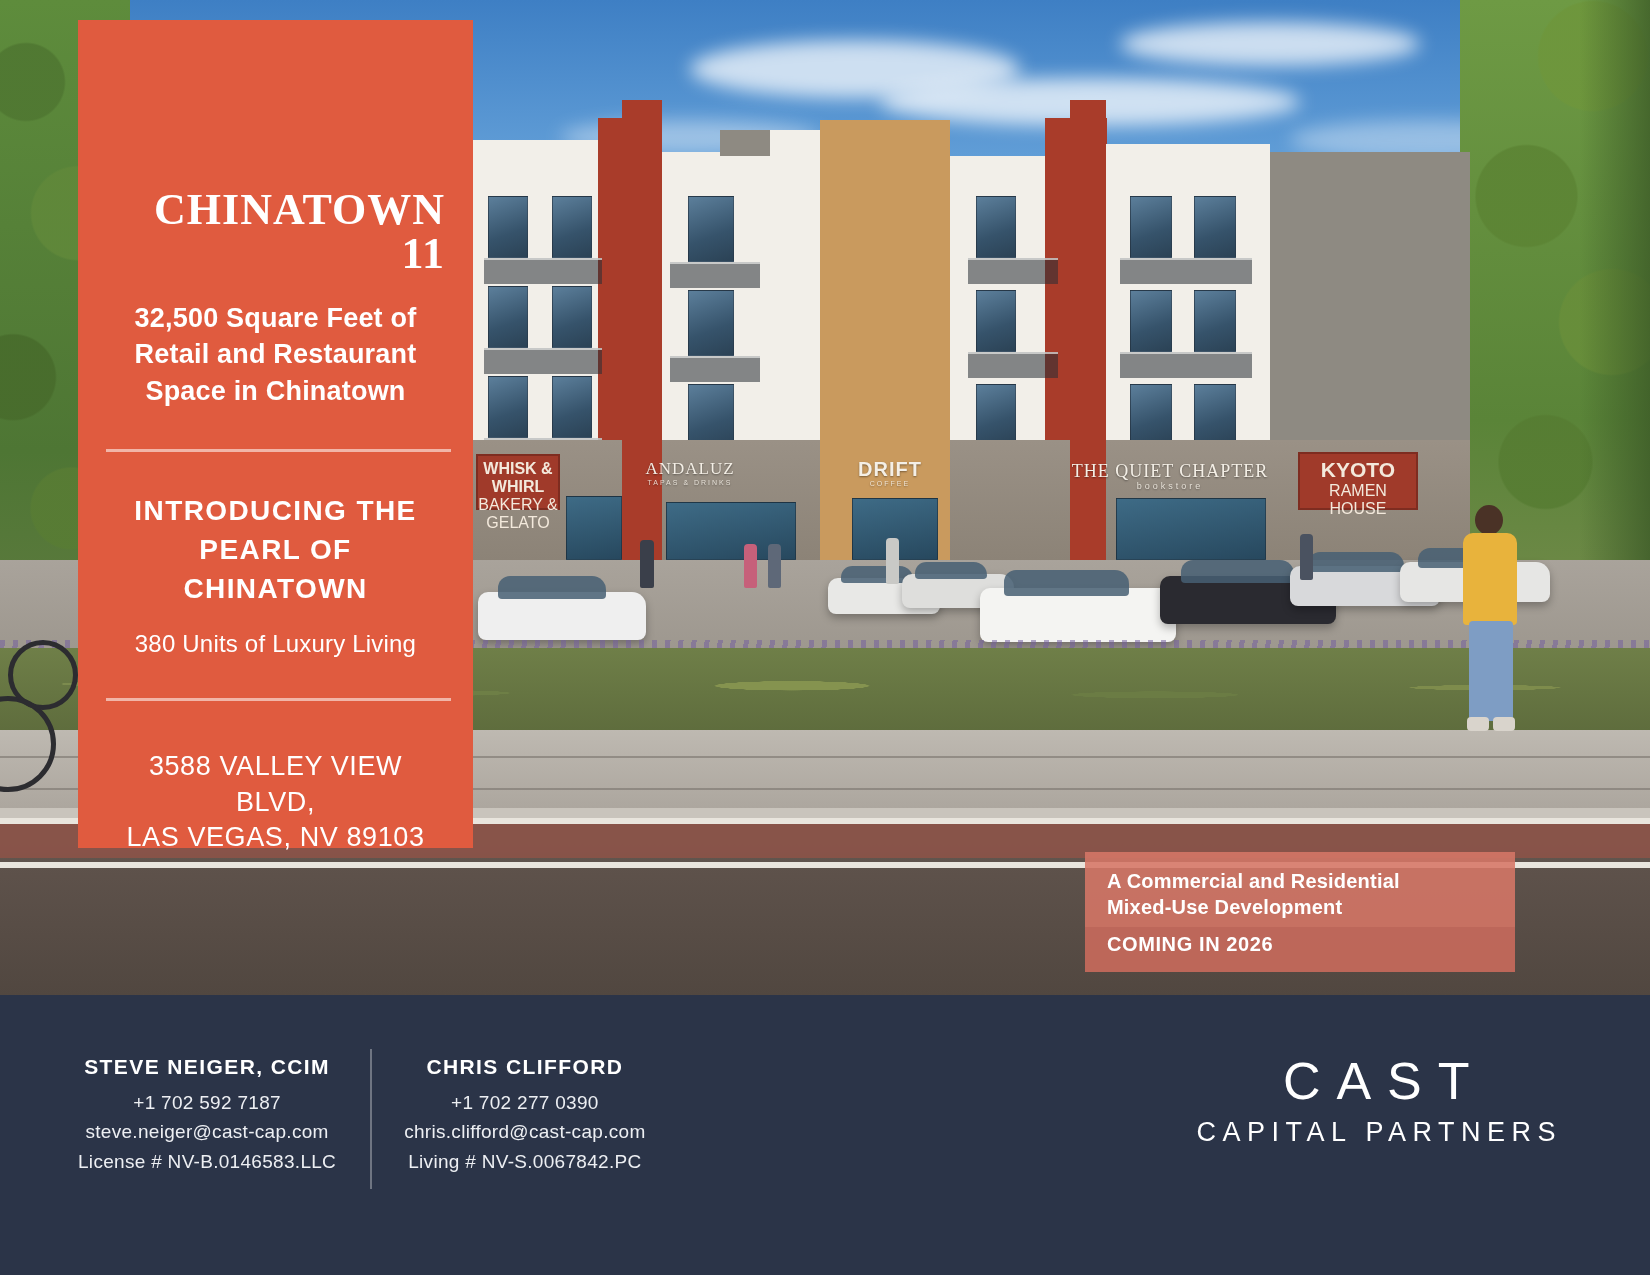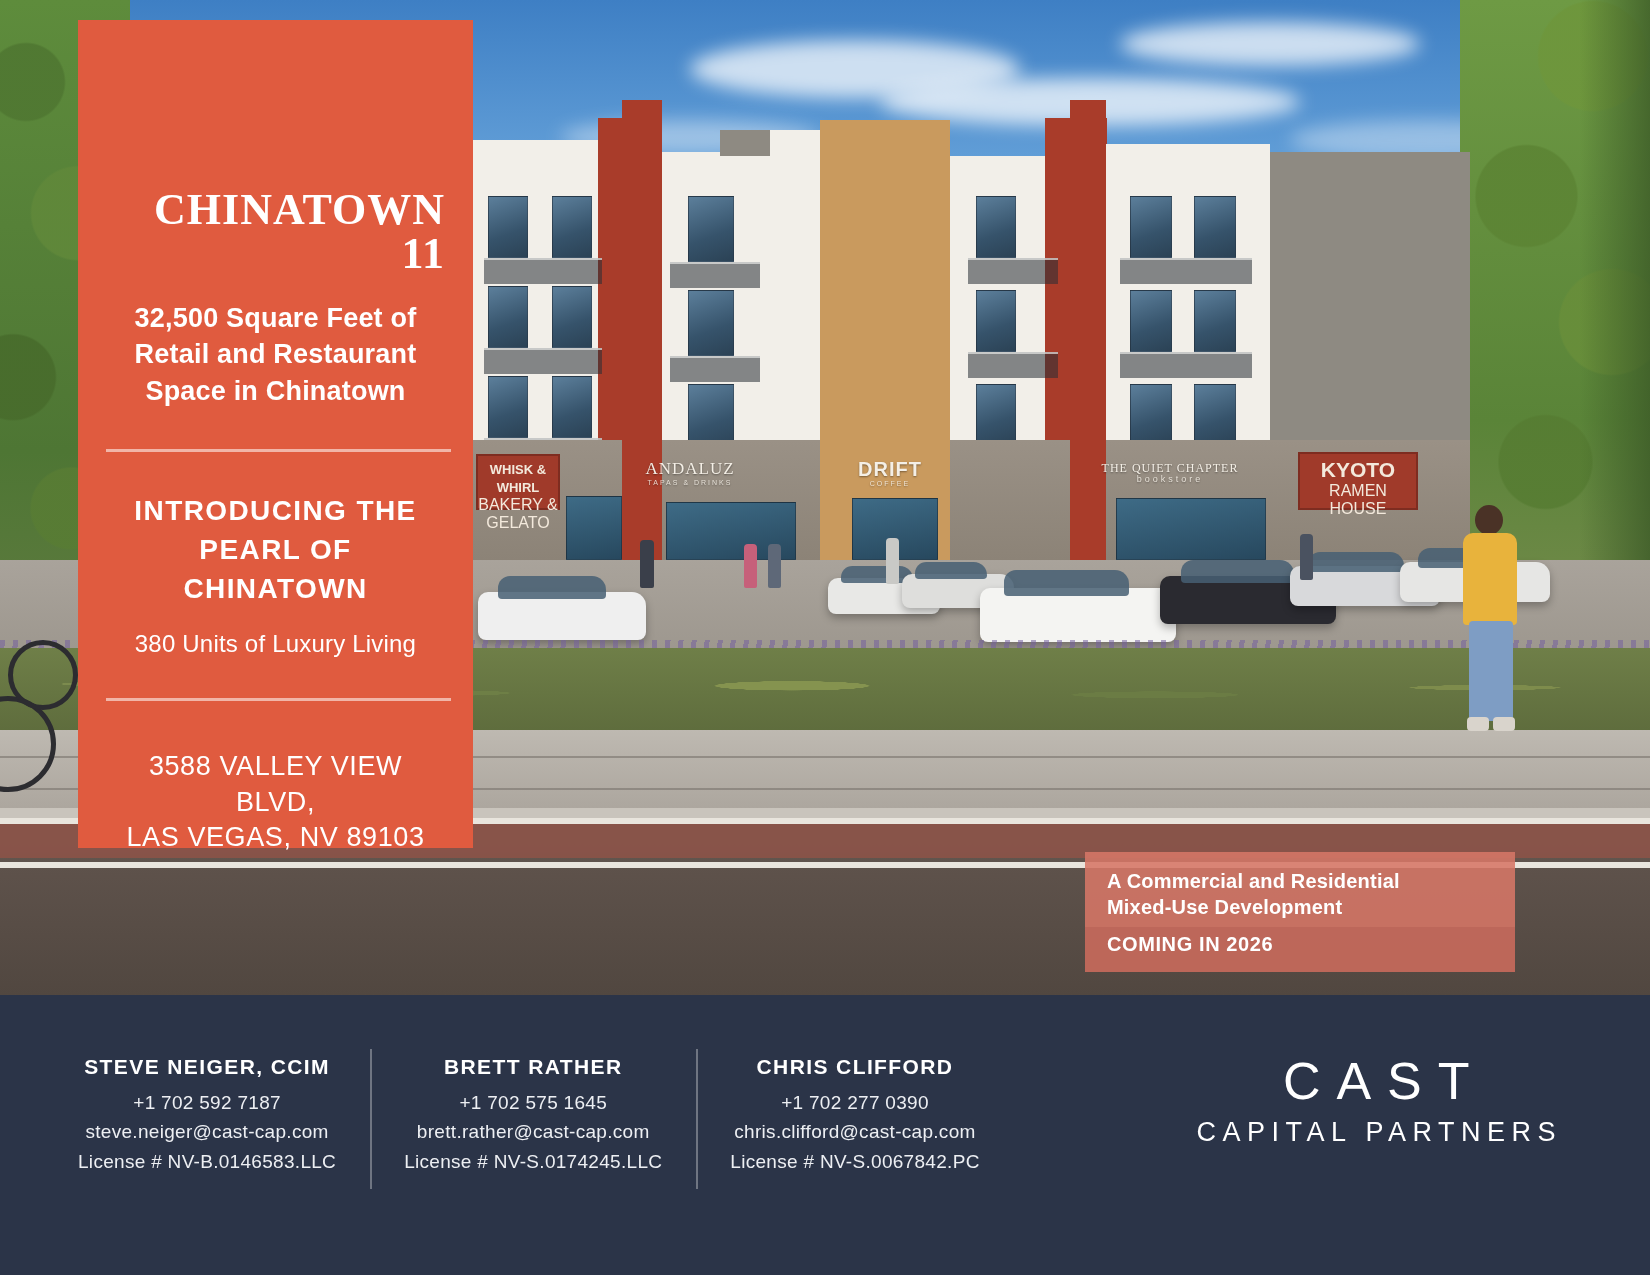--- a/index.html
+++ b/index.html
@@ -301,36 +301,36 @@
       <div class="balc" style="left:650px;top:252px;width:132px;height:26px;"></div>
       <div class="balc" style="left:650px;top:346px;width:132px;height:26px;"></div>
     </div>
 
     <div class="retail">
       <div class="bred" style="left:152px;top:-340px;width:40px;height:460px;"></div>
       <div class="btan" style="left:350px;top:-320px;width:130px;height:440px;"></div>
       <div class="bred" style="left:600px;top:-340px;width:36px;height:460px;"></div>
 
       <div class="sign-plate" style="left:6px;top:14px;width:84px;height:56px;">
-        <span class="nm" style="font-size:13px;font-weight:700;">WHISK &amp; WHIRL</span>
+        <span class="nm" style="font-size:16px;font-weight:700;">WHISK &amp; WHIRL</span>
         <span class="sub">BAKERY &amp; GELATO</span>
       </div>
 
       <div class="store-sign" style="left:150px;top:20px;width:140px;">
         <span class="nm" style="font-size:17px;">ANDALUZ</span>
         <span class="sub">TAPAS &amp; DRINKS</span>
       </div>
 
       <div class="store-sign" style="left:372px;top:18px;width:96px;">
         <span class="nm" style="font-size:20px;font-weight:700;font-family:'Liberation Sans',sans-serif;">DRIFT</span>
         <span class="sub">COFFEE</span>
       </div>
 
       <div class="store-sign" style="left:590px;top:22px;width:220px;">
-        <span class="nm" style="font-size:12px;">THE QUIET CHAPTER</span>
+        <span class="nm" style="font-size:18px;">THE QUIET CHAPTER</span>
         <span class="sub" style="font-size:9px;letter-spacing:3px;">bookstore</span>
       </div>
 
       <div class="sign-plate" style="left:828px;top:12px;width:120px;height:58px;">
         <span class="nm" style="font-size:21px;font-weight:700;">KYOTO</span>
         <span class="sub">RAMEN HOUSE</span>
       </div>
 
       <div class="glass" style="left:96px;top:56px;width:56px;height:64px;"></div>
       <div class="glass" style="left:196px;top:62px;width:130px;height:58px;"></div>
@@ -410,32 +410,26 @@
 
     <div class="contacts">
 
       <div class="contact">
         <div class="c-name">STEVE NEIGER, CCIM</div>
         <div class="c-line">+1 702 592 7187</div>
         <div class="c-line">steve.neiger@cast-cap.com</div>
         <div class="c-line">License # NV-B.0146583.LLC</div>
       </div>
 
-      <div class="contact">
-        <div class="c-name">BRETT RATHER</div>
-        <div class="c-line">+1 702 575 1645</div>
-        <div class="c-line">brett.rather@cast-cap.com</div>
-        <div class="c-line">License # NV-S.0174245.LLC</div>
-      </div>
 
       <div class="contact">
         <div class="c-name">CHRIS CLIFFORD</div>
         <div class="c-line">+1 702 277 0390</div>
         <div class="c-line">chris.clifford@cast-cap.com</div>
-        <div class="c-line">License # NV-S.0067842.PC</div>
+        <div class="c-line">Living # NV-S.0067842.PC</div>
       </div>
 
     </div>
 
     <div class="logo">
       <div class="logo-main">CAST</div>
       <div class="logo-sub">CAPITAL PARTNERS</div>
     </div>
 
   </div>

